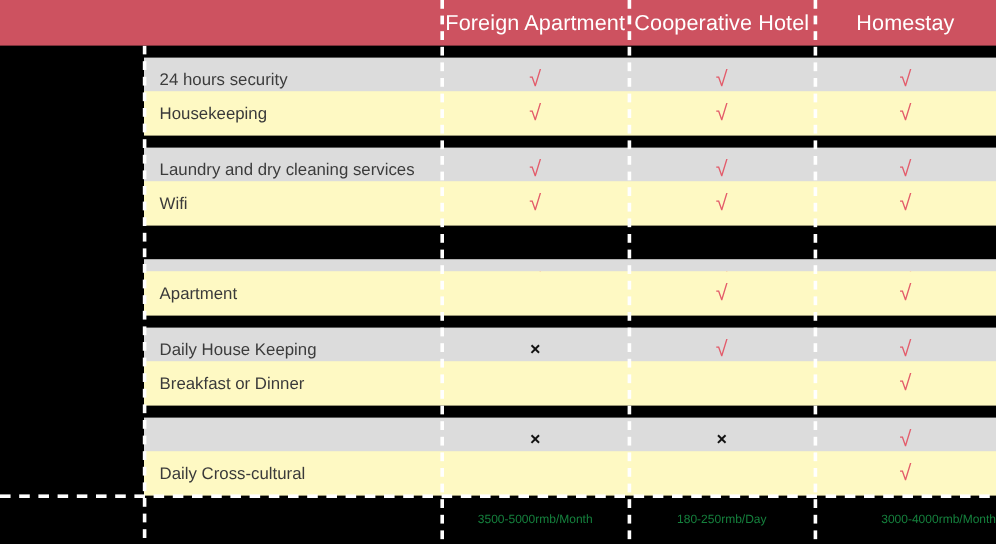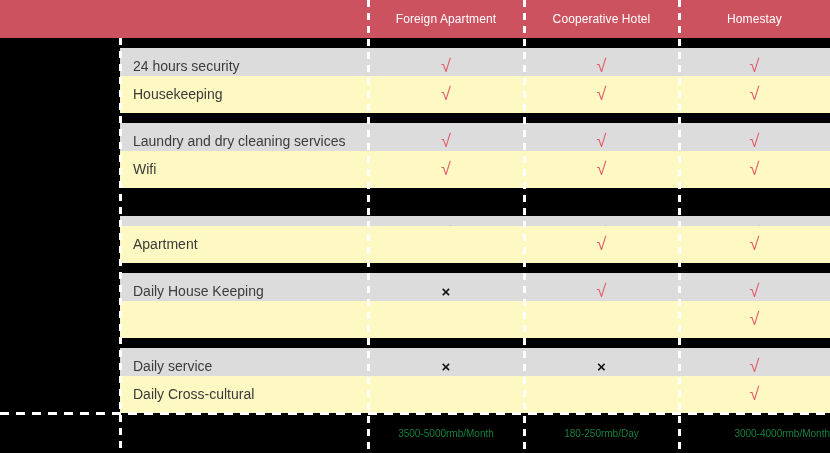--- a/index.html
+++ b/index.html
@@ -27,21 +27,21 @@
     height: 38px;
     background: #cd5260;
   }
   .header-cell {
     position: absolute;
     top: 0;
     height: 38px;
     line-height: 38px;
     text-align: center;
     color: #ffffff;
-    font-size: 12px;
+    font-size: 18px;
     letter-spacing: .1px;
     white-space: nowrap;
   }
   .hc1 { left: 368px; width: 156px; }
   .hc2 { left: 524px; width: 155px; }
   .hc3 { left: 679px; width: 151px; }
 
   
   .row {
     position: absolute;
@@ -184,26 +184,26 @@
         <div class="mark m2 check">√</div>
         <div class="mark m3 check">√</div>
       </div>
       <div class="row light" style="top: 263px;">
         <div class="row-label">Daily House Keeping</div>
         <div class="mark m1 cross">×</div>
         <div class="mark m2 check">√</div>
         <div class="mark m3 check">√</div>
       </div>
       <div class="row dark" style="top: 300.5px;">
+        <div class="row-label">Breakfast or Dinner</div>
         <div class="mark m1 blank"></div>
         <div class="mark m2 blank"></div>
         <div class="mark m3 check">√</div>
       </div>
       <div class="row light" style="top: 338px;">
-        <div class="row-label">Daily service</div>
         <div class="mark m1 cross">×</div>
         <div class="mark m2 cross">×</div>
         <div class="mark m3 check">√</div>
       </div>
       <div class="row dark" style="top: 375.5px;">
         <div class="row-label">Daily Cross-cultural</div>
         <div class="mark m1 blank"></div>
         <div class="mark m2 blank"></div>
         <div class="mark m3 check">√</div>
       </div>

